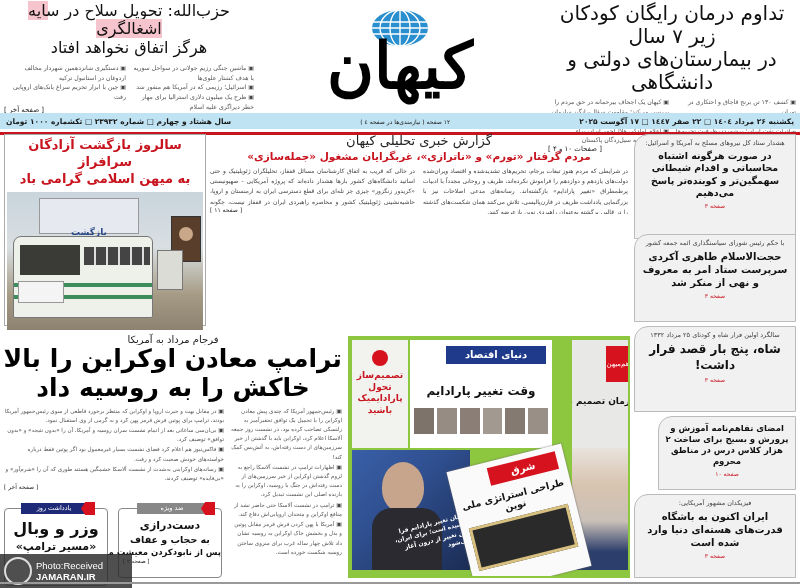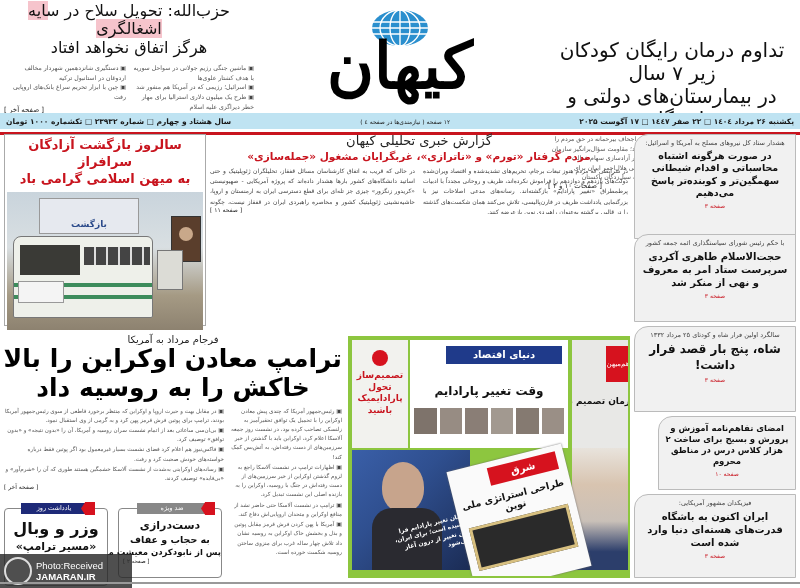--- a/index.html
+++ b/index.html
@@ -17,21 +17,21 @@
   .side-box .kicker { font-size: 6.5px; color: #444; line-height: 1.4; }
   .side-box .title { font-size: 11px; font-weight: bold; line-height: 1.3; color: #111; margin-top: 2px; }
   .side-box .ref { font-size: 6px; color: #c8141e; margin-top: 3px; }
   .body-text { font-size: 6px; line-height: 1.7; color: #444; text-align: justify; }
   .logo-text { font-family: "DejaVu Serif", serif; font-size: 64px; font-weight: bold; color: #000; letter-spacing: -2px; }
 </style>
 </head>
 <body>
 
 <div class="abs" style="right:4px; top:2px; width:248px; height:108px;">
-  <div class="hl-top" style="font-size:20px;margin-top:37px;">
+  <div class="hl-top" style="font-size:20px;">
     <div>تداوم درمان رایگان کودکان زیر ۷ سال</div>
     <div>در بیمارستان‌های دولتی و دانشگاهی</div>
   </div>
   <div style="display:flex; gap:6px; margin-top:3px;">
     <ul class="bullets" style="flex:1;">
       <li>کشف ۱۳۰ تن برنج قاچاق و احتکاری در تهران</li>
       <li>ابهام درباره اثرگذاری مکانیسم ماشه بر صادرات نفت ایران؛ برشمردن ظرفیت تحریم‌ها</li>
       <li>قطع سهمیه آرد دولتی ۱۳۸ نانوایی متخلف استان تهران</li>
     </ul>
     <div style="flex:1;">
@@ -127,21 +127,21 @@
     </div>
   </div>
 </div>
 
 <div class="abs" style="left:4px; top:134px; width:202px; height:192px; border:1px solid #aaa;">
   <div style="text-align:center; color:#c8141e; font-weight:bold; font-size:13px; line-height:1.3; padding-top:2px;">
     <div>سالروز بازگشت آزادگان سرافراز</div>
     <div>به میهن اسلامی گرامی باد</div>
   </div>
   <div style="position:relative; margin:4px 2px 0; height:138px; background:linear-gradient(#c9d4dc 0%, #d9dfe2 40%, #a59a84 75%, #8d8270 100%); overflow:hidden;">
-    <div style="position:absolute; left:32px; top:6px; width:100px; height:36px; background:#e6e9ef; border:1px solid #999; font-size:9px; color:#2b4a8a; text-align:center; padding-top:20px; font-weight:bold;">
+    <div style="position:absolute; left:32px; top:6px; width:100px; height:36px; background:#e6e9ef; border:1px solid #999; font-size:9px; color:#2b4a8a; text-align:center; padding-top:28px; font-weight:bold;">
       <span>بازگشت</span>
     </div>
     <div style="position:absolute; right:2px; top:24px; width:30px; height:46px; background:#5a3e2c; border:1px solid #333;">
       <div style="width:14px; height:14px; border-radius:50%; background:#c9a88a; margin:10px auto 0;"></div>
     </div>
     <div style="position:absolute; left:6px; top:44px; width:140px; height:82px; background:#eef0ea; border-radius:8px 6px 2px 2px; border:1px solid #777;">
       <div style="position:absolute; left:6px; top:8px; width:60px; height:30px; background:#3a3a36;"></div>
       <div style="position:absolute; left:70px; top:10px; width:66px; height:18px; background:repeating-linear-gradient(90deg,#444 0 10px,#ddd 10px 12px);"></div>
       <div style="position:absolute; left:0; right:0; top:46px; height:4px; background:#3d8c5c;"></div>
       <div style="position:absolute; left:0; right:0; top:58px; height:4px; background:#3d8c5c;"></div>
@@ -208,21 +208,21 @@
   </div>
 </div>
 
 <div class="abs" style="left:348px; top:336px; width:282px; height:242px; background:#8dc63f; border:2px solid #8dc63f; overflow:hidden;">
 
   <div style="position:absolute; left:2px; top:2px; width:56px; height:108px; background:#f2f2ee; text-align:center; overflow:hidden;">
     <div style="width:16px; height:16px; border-radius:50%; background:#d6121e; margin:10px auto 4px;"></div>
     <div style="font-size:9px; font-weight:bold; color:#c8141e; line-height:1.3;">تصمیم‌ساز تحول پارادایمیک باشید</div>
   </div>
 
-  <div style="position:absolute; left:60px; top:2px; width:158px; height:108px; background:#fff; overflow:hidden;">
+  <div style="position:absolute; left:60px; top:2px; width:142px; height:108px; background:#fff; overflow:hidden;">
     <div style="margin:6px 6px 0 36px; height:18px; background:#1f3a8a; color:#fff; font-size:10px; font-weight:bold; text-align:center; line-height:18px;">
       <span>دنیای اقتصاد</span>
     </div>
     <div style="text-align:center; font-size:12px; font-weight:bold; margin-top:20px;">وقت تغییر پارادایم</div>
     <div style="display:flex; gap:3px; margin:10px 4px 0;">
       <div style="flex:1; height:26px; background:#9a8f86;"></div>
       <div style="flex:1; height:26px; background:#857a71;"></div>
       <div style="flex:1; height:26px; background:#a29990;"></div>
       <div style="flex:1; height:26px; background:#8a7e76;"></div>
       <div style="flex:1; height:26px; background:#978c83;"></div>

